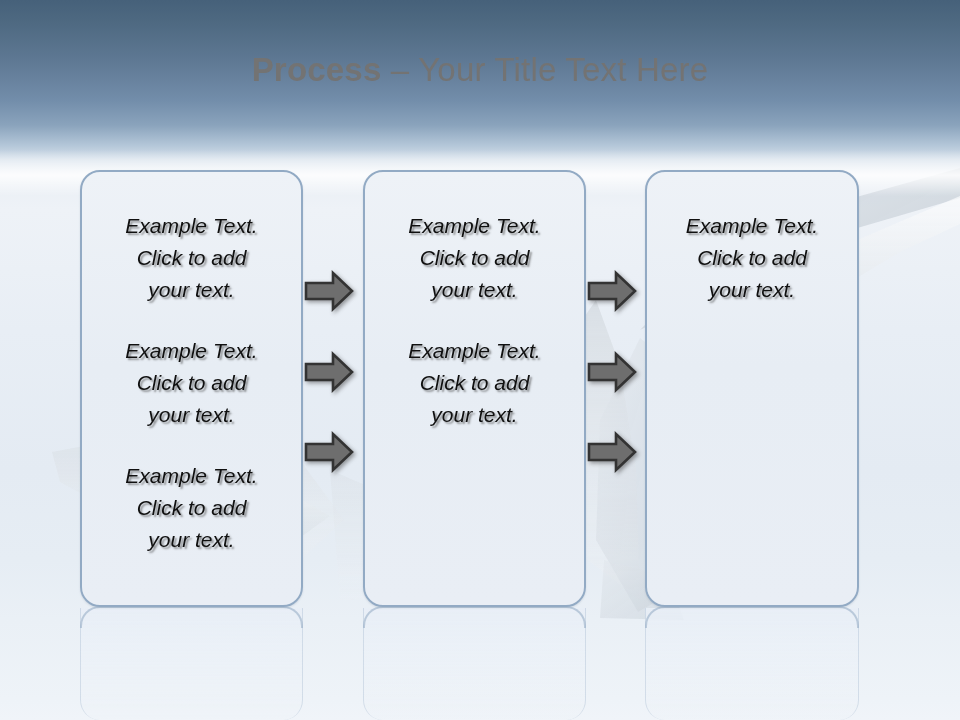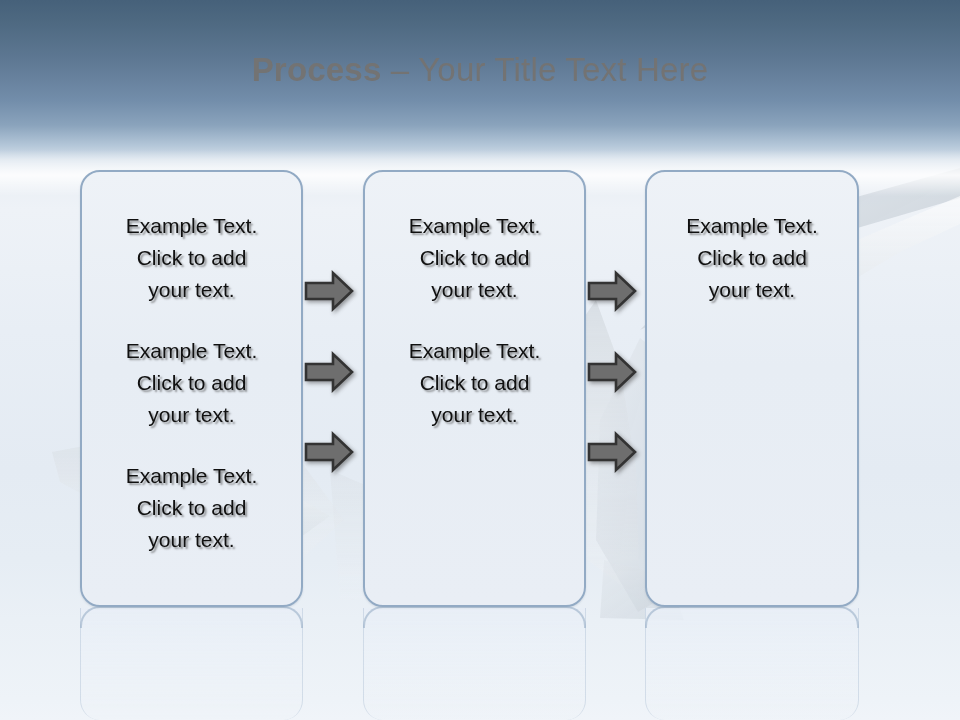--- a/index.html
+++ b/index.html
@@ -88,20 +88,21 @@
   }
   .box-1 { left: 80px;  top: 170px; width: 223px; height: 437px; }
   .box-2 { left: 363px; top: 170px; width: 223px; height: 437px; }
   .box-3 { left: 645px; top: 170px; width: 214px; height: 437px; }
 
   .box-text {
     position: absolute;
     left: 10px;
     right: 10px;
     text-align: center;
+    font-style: italic;
     font-size: 21px;
     line-height: 32px;
     color: #101010;
     text-shadow: 2px 2px 2px rgba(60,60,60,0.55);
     white-space: pre-line;
   }
 
   
   .tb-a { top: 38px; }
   .tb-b { top: 163px; }

